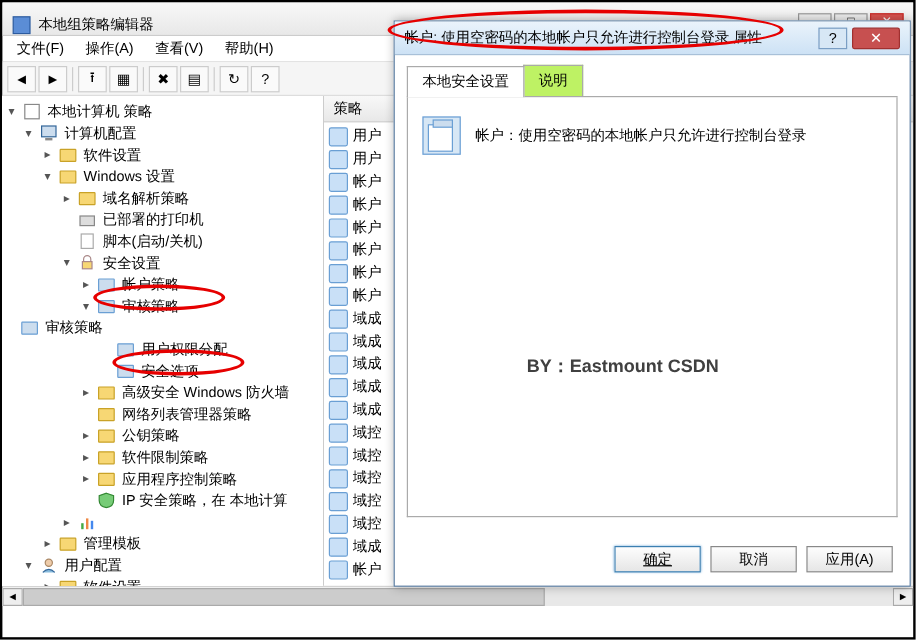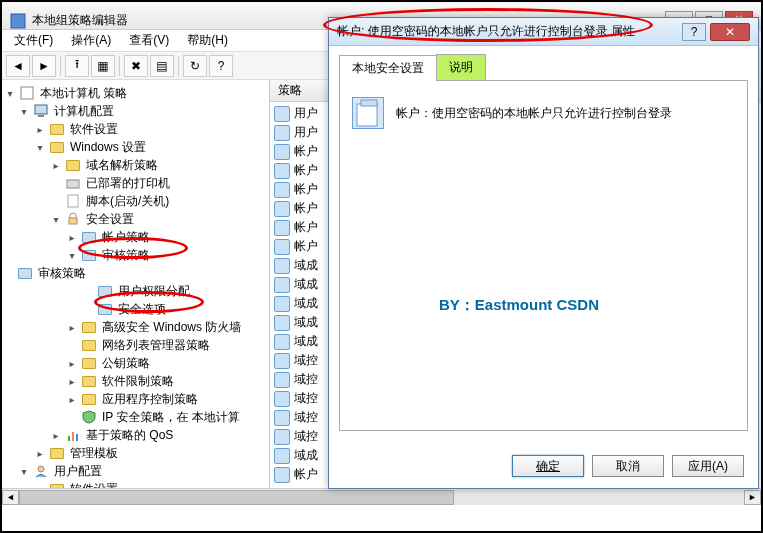--- a/index.html
+++ b/index.html
@@ -54,21 +54,21 @@
 .tabs { display: flex; border-bottom: 1px solid #aaa; }
 .tab { padding: 4px 12px; border: 1px solid #aaa; border-bottom: none; background: #fff; margin-right: -1px; cursor: pointer; }
 .tab.active { background: #fff; position: relative; top: 1px; }
 .tab.inactive { background: #bef264; }
 .tab-content { padding: 16px 12px; border: 1px solid #aaa; border-top: none; height: 350px; }
 .policy-row { display: flex; align-items: center; margin-bottom: 24px; }
 .policy-icon { width: 32px; height: 32px; background: #d7e7f5; border: 1px solid #6a9fd4; margin-right: 12px; }
 .radio-group { margin-left: 10px; }
 .radio-item { display: flex; align-items: center; margin: 8px 0; cursor: pointer; }
 .radio-item input { margin-right: 6px; }
-.watermark { position: absolute; left: 110px; top: 250px; color: #0369a1; font-size: 15px; font-weight: bold; pointer-events: none; }
+.watermark { position: absolute; left: 110px; top: 250px; color: #404040; font-size: 15px; font-weight: bold; pointer-events: none; }
 .dlg-buttons { height: 40px; display: flex; align-items: center; justify-content: flex-end; padding: 0 14px; gap: 8px; border-top: 0; }
 .dlg-btn { min-width: 72px; height: 22px; border: 1px solid #888; background: linear-gradient(#fdfdfd,#e6e6e6); cursor: pointer; padding: 0 10px; }
 .dlg-btn.default { border: 1px solid #3c7fb1; box-shadow: 0 0 2px #6aa7d6; text-decoration: underline; }
 </style>
 </head>
 <body>
 
 <div class="main-window">
   <div class="titlebar">
     <span class="titlebar-icon">
@@ -273,21 +273,20 @@
       </div>
       <div class="tree-node" style="padding-left:48px">
         <span class="tree-arrow">▸</span>
         <span class="tree-icon">
             <svg width="14" height="14">
               <rect x="2" y="8" width="2" height="5" fill="#4a4"></rect>
               <rect x="6" y="4" width="2" height="9" fill="#e84"></rect>
               <rect x="10" y="6" width="2" height="7" fill="#48e"></rect>
             </svg>
           </span>
-        <span class="tree-label">基于策略的 QoS</span>
       </div>
       <div class="tree-node" style="padding-left:32px">
         <span class="tree-arrow">▸</span>
         <span class="tree-icon">
             <span class="folder"></span>
           </span>
         <span class="tree-label">管理模板</span>
       </div>
       <div class="tree-node" style="padding-left:16px">
         <span class="tree-arrow">▾</span>

